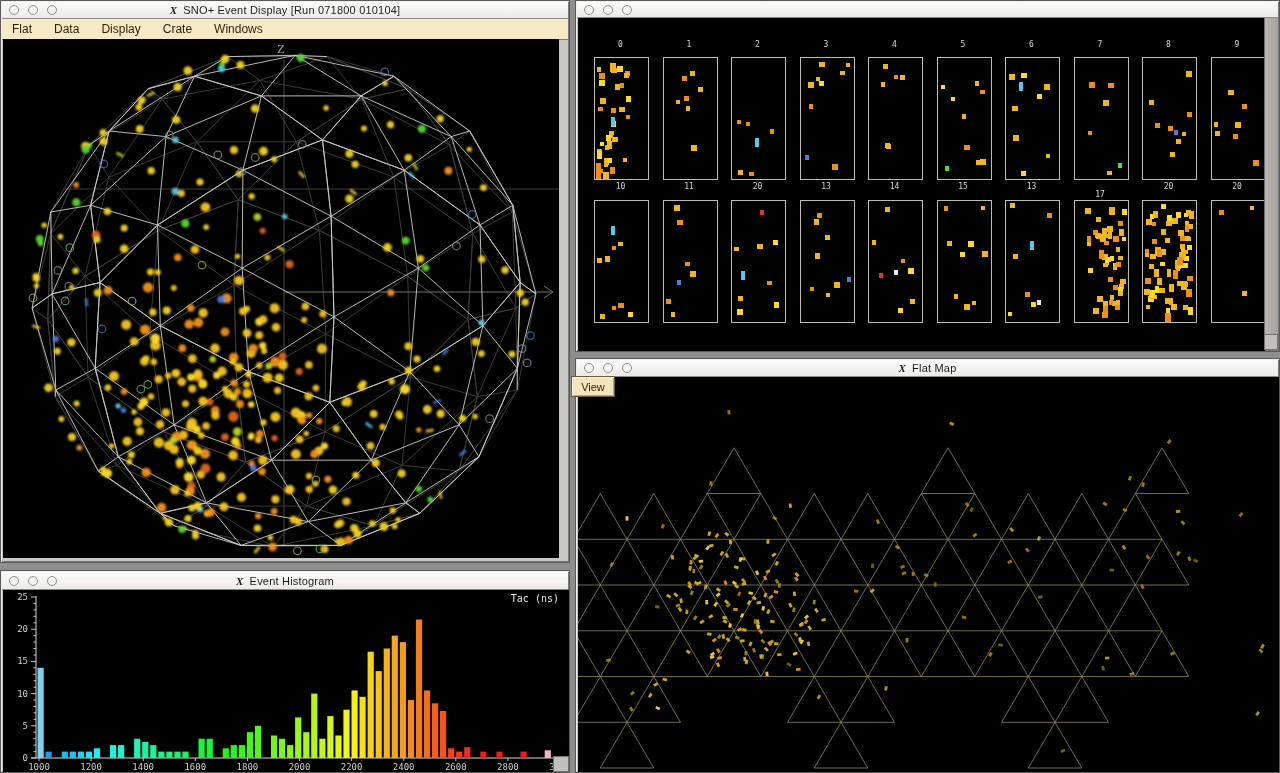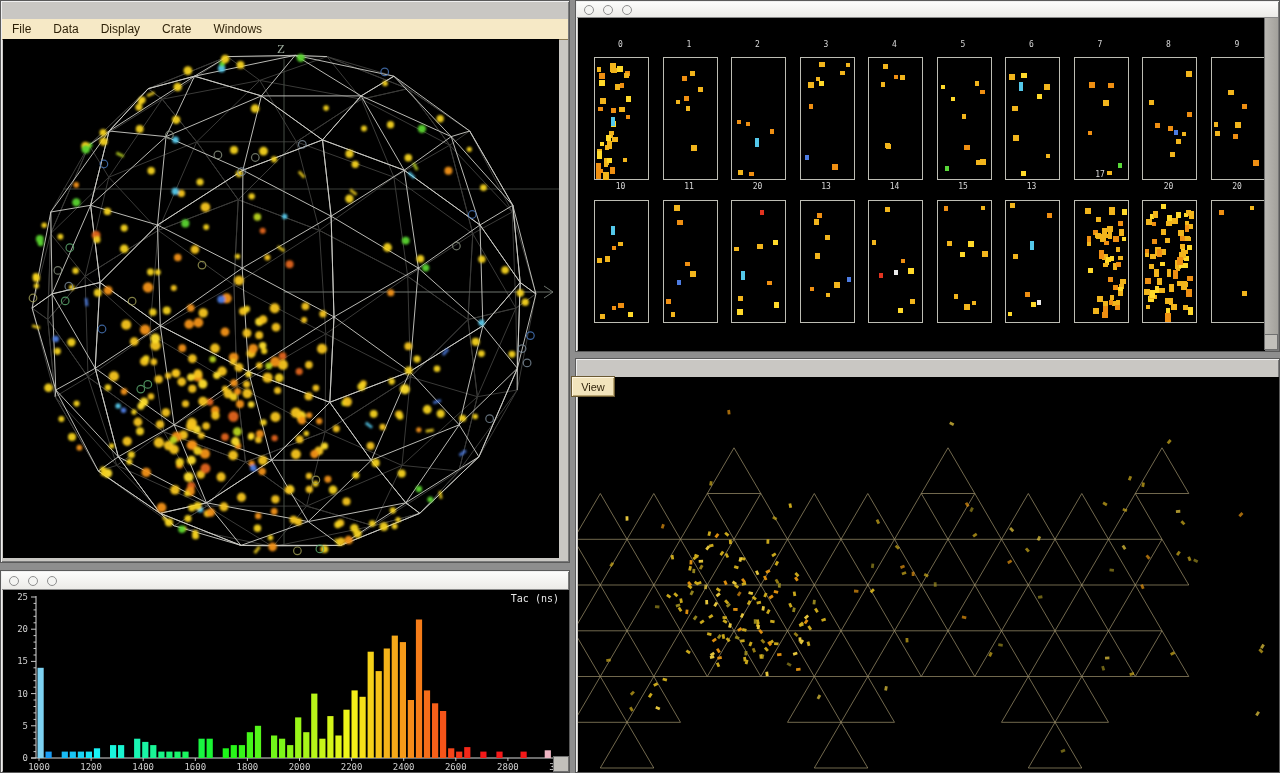--- a/index.html
+++ b/index.html
@@ -33,22 +33,30 @@
   .cornerbox{position:absolute;background:#c2c0bb;border:1px solid #6f6f6f;box-sizing:border-box;}
   svg{display:block;}
   text{font-family:"DejaVu Sans Mono",monospace;}
 </style>
 </head>
 <body>
 
 <div id="desktop">
 
   <section class="window" style="left:0;top:0;width:570px;height:563px;z-index:10">
+    <div class="titlebar" style="height:16px">
+      <div class="controls">
+        <span class="ctrl"></span>
+        <span class="ctrl"></span>
+        <span class="ctrl"></span>
+      </div>
+      <div class="title"><span class="xlogo">X</span><span>SNO+ Event Display [Run 071800 010104]</span></div>
+    </div>
     <nav class="menubar">
-      <span class="menu-item">File</span>
+      <span class="menu-item">Flat</span>
       <span class="menu-item">Data</span>
       <span class="menu-item">Display</span>
       <span class="menu-item">Crate</span>
       <span class="menu-item">Windows</span>
     </nav>
     <div class="canvas" id="sphere-canvas" style="left:2px;top:38px;width:556px;height:519px">
       <svg id="sphere-svg" width="556" height="519">
           <path d="M145.2 49.7L224.3 17.6M224.3 17.6L324.0 17.6M324.0 17.6L390.9 37.2M324.0 17.6L404.9 49.7M390.9 37.2L404.9 49.7M145.2 49.7L224.3 17.6M145.2 49.7L159.2 60.2M224.3 17.6L159.2 60.2M159.2 60.2L256.8 41.4M159.2 60.2L193.7 102.8M256.8 41.4L193.7 102.8M193.7 102.8L293.4 102.8M193.7 102.8L235.2 160.7M293.4 102.8L235.2 160.7M224.3 17.6L324.0 17.6M224.3 17.6L256.8 41.4M324.0 17.6L256.8 41.4M256.8 41.4L358.5 60.2M256.8 41.4L293.4 102.8M358.5 60.2L293.4 102.8M324.0 17.6L404.9 49.7M324.0 17.6L358.5 60.2M404.9 49.7L358.5 60.2M145.2 49.7L159.2 60.2M145.2 49.7L86.1 106.2M159.2 60.2L86.1 106.2M86.1 106.2L105.8 138.2M86.1 106.2L47.6 194.7M105.8 138.2L47.6 194.7M47.6 194.7L82.1 237.3M47.6 194.7L44.8 280.5M82.1 237.3L44.8 280.5M159.2 60.2L193.7 102.8M159.2 60.2L105.8 138.2M193.7 102.8L105.8 138.2M105.8 138.2L155.2 191.4M105.8 138.2L82.1 237.3M155.2 191.4L82.1 237.3M193.7 102.8L235.2 160.7M193.7 102.8L155.2 191.4M235.2 160.7L155.2 191.4M145.2 49.7L86.1 106.2M86.1 106.2L47.6 194.7M86.1 106.2L47.8 173.0M47.6 194.7L47.8 173.0M47.6 194.7L44.8 280.5M47.6 194.7L29.1 269.1M44.8 280.5L29.1 269.1M404.9 49.7L390.9 37.2M404.9 49.7L466.7 92.0M52.2 357.7L95.3 432.0M29.1 269.1L44.8 280.5M29.1 269.1L52.2 357.7M44.8 280.5L52.2 357.7M44.8 280.5L82.1 237.3M44.8 280.5L85.0 338.0M82.1 237.3L85.0 338.0M85.0 338.0L146.6 294.9M85.0 338.0L160.8 392.8M146.6 294.9L160.8 392.8M160.8 392.8L233.9 346.8M160.8 392.8L242.5 423.1M233.9 346.8L242.5 423.1M82.1 237.3L155.2 191.4M82.1 237.3L146.6 294.9M155.2 191.4L146.6 294.9M146.6 294.9L231.0 246.1M146.6 294.9L233.9 346.8M231.0 246.1L233.9 346.8M155.2 191.4L235.2 160.7M155.2 191.4L231.0 246.1M235.2 160.7L231.0 246.1M235.2 160.7L293.4 102.8M235.2 160.7L316.4 191.4M293.4 102.8L316.4 191.4M316.4 191.4L390.9 138.2M316.4 191.4L404.7 237.3M390.9 138.2L404.7 237.3M404.7 237.3L469.8 194.7M404.7 237.3L465.0 280.5M469.8 194.7L465.0 280.5M293.4 102.8L358.5 60.2M293.4 102.8L390.9 138.2M358.5 60.2L390.9 138.2M390.9 138.2L446.7 106.2M390.9 138.2L469.8 194.7M446.7 106.2L469.8 194.7M358.5 60.2L404.9 49.7M358.5 60.2L446.7 106.2M404.9 49.7L446.7 106.2M416.8 474.3L370.5 486.8M337.7 506.4L370.5 486.8M370.5 486.8L269.8 507.7M370.5 486.8L303.6 467.1M269.8 507.7L303.6 467.1M303.6 467.1L203.9 467.1M303.6 467.1L242.5 423.1M203.9 467.1L242.5 423.1M337.7 506.4L269.8 507.7M238.0 506.4L269.8 507.7M269.8 507.7L171.1 486.8M269.8 507.7L203.9 467.1M171.1 486.8L203.9 467.1M416.8 474.3L370.5 486.8M416.8 474.3L455.9 432.0M370.5 486.8L455.9 432.0M455.9 432.0L399.0 426.4M455.9 432.0L474.4 357.7M399.0 426.4L474.4 357.7M474.4 357.7L407.5 338.0M474.4 357.7L465.0 280.5M407.5 338.0L465.0 280.5M370.5 486.8L303.6 467.1M370.5 486.8L399.0 426.4M303.6 467.1L399.0 426.4M399.0 426.4L322.1 392.8M399.0 426.4L407.5 338.0M322.1 392.8L407.5 338.0M303.6 467.1L242.5 423.1M303.6 467.1L322.1 392.8M242.5 423.1L322.1 392.8M416.8 474.3L455.9 432.0M455.9 432.0L475.9 417.8M475.9 417.8L514.2 351.0M455.9 432.0L474.4 357.7M455.9 432.0L514.2 351.0M474.4 357.7L514.2 351.0M514.2 351.0L512.9 269.1M514.2 351.0L532.9 254.9M512.9 269.1L532.9 254.9M474.4 357.7L465.0 280.5M474.4 357.7L512.9 269.1M465.0 280.5L512.9 269.1M242.5 423.1L203.9 467.1M242.5 423.1L160.8 392.8M203.9 467.1L160.8 392.8M160.8 392.8L113.8 426.4M160.8 392.8L85.0 338.0M113.8 426.4L85.0 338.0M85.0 338.0L52.2 357.7M85.0 338.0L44.8 280.5M52.2 357.7L44.8 280.5M203.9 467.1L171.1 486.8M203.9 467.1L113.8 426.4M171.1 486.8L113.8 426.4M113.8 426.4L95.3 432.0M113.8 426.4L52.2 357.7M95.3 432.0L52.2 357.7M171.1 486.8L95.3 432.0M465.0 280.5L407.5 338.0M465.0 280.5L404.7 237.3M407.5 338.0L404.7 237.3M404.7 237.3L322.8 294.9M404.7 237.3L316.4 191.4M322.8 294.9L316.4 191.4M316.4 191.4L231.0 246.1M316.4 191.4L235.2 160.7M231.0 246.1L235.2 160.7M407.5 338.0L322.1 392.8M407.5 338.0L322.8 294.9M322.1 392.8L322.8 294.9M322.8 294.9L233.9 346.8M322.8 294.9L231.0 246.1M233.9 346.8L231.0 246.1M322.1 392.8L242.5 423.1M322.1 392.8L233.9 346.8M242.5 423.1L233.9 346.8M509.8 166.3L509.2 173.0M509.2 173.0L466.7 92.0M466.7 92.0L446.7 106.2M466.7 92.0L404.9 49.7M446.7 106.2L404.9 49.7M532.9 254.9L512.9 269.1M532.9 254.9L509.2 173.0M512.9 269.1L509.2 173.0M509.2 173.0L469.8 194.7M509.2 173.0L446.7 106.2M469.8 194.7L446.7 106.2M512.9 269.1L465.0 280.5M512.9 269.1L469.8 194.7M465.0 280.5L469.8 194.7" stroke="#3a3a38" stroke-width="1" fill="none"></path>
           <path d="M281 20L281 505" stroke="#454c45" stroke-width="1" fill="none"></path>
           <path d="M60 150L556 150" stroke="#3a3f3a" stroke-width="1" fill="none"></path>
@@ -430,20 +438,21 @@
     </div>
   </section>
 
   <section class="window" style="left:0;top:570px;width:570px;height:203px;z-index:10">
     <div class="titlebar" style="height:17px">
       <div class="controls">
         <span class="ctrl"></span>
         <span class="ctrl"></span>
         <span class="ctrl"></span>
       </div>
+      <div class="title"><span class="xlogo">X</span><span>Event Histogram</span></div>
     </div>
     <div class="canvas" style="left:2px;top:19px;width:566px;height:182px">
       <svg id="hist-svg" width="566" height="182">
           <path d="M33 6L33 168M28 168L558 168" stroke="#d8d8d8" stroke-width="1" fill="none"></path>
           <path d="M28 168.0L33 168.0M30.5 161.6L33 161.6M30.5 155.1L33 155.1M30.5 148.7L33 148.7M30.5 142.2L33 142.2M28 135.8L33 135.8M30.5 129.4L33 129.4M30.5 122.9L33 122.9M30.5 116.5L33 116.5M30.5 110.0L33 110.0M28 103.6L33 103.6M30.5 97.2L33 97.2M30.5 90.7L33 90.7M30.5 84.3L33 84.3M30.5 77.8L33 77.8M28 71.4L33 71.4M30.5 65.0L33 65.0M30.5 58.5L33 58.5M30.5 52.1L33 52.1M30.5 45.6L33 45.6M28 39.2L33 39.2M30.5 32.8L33 32.8M30.5 26.3L33 26.3M30.5 19.9L33 19.9M30.5 13.4L33 13.4M28 7.0L33 7.0M36.0 168L36.0 171M88.1 168L88.1 171M140.2 168L140.2 171M192.3 168L192.3 171M244.4 168L244.4 171M296.5 168L296.5 171M348.6 168L348.6 171M400.7 168L400.7 171M452.8 168L452.8 171M504.9 168L504.9 171M557.0 168L557.0 171" stroke="#c8c8c8" stroke-width="1" fill="none"></path>
           <text x="25" y="171" text-anchor="end" fill="#cfcfcf" font-size="9">0</text>
           <text x="25" y="138.8" text-anchor="end" fill="#cfcfcf" font-size="9">5</text>
           <text x="25" y="106.6" text-anchor="end" fill="#cfcfcf" font-size="9">10</text>
           <text x="25" y="74.39999999999999" text-anchor="end" fill="#cfcfcf" font-size="9">15</text>
           <text x="25" y="42.19999999999999" text-anchor="end" fill="#cfcfcf" font-size="9">20</text>
@@ -733,21 +742,21 @@
         <div class="crate-box" style="left: 427px; top: 182px; width: 53px; height: 121px;">
           <div class="cdot" style="left: 2.20023px; top: 110.834px; width: 4.11338px; height: 4.11338px; background: rgb(255, 217, 42);"></div>
           <div class="cdot" style="left: 19.1727px; top: 90.6706px; width: 4.93322px; height: 4.93322px; background: rgb(239, 143, 18);"></div>
           <div class="cdot" style="left: 40.8794px; top: 11.9882px; width: 4.80726px; height: 4.80726px; background: rgb(239, 143, 18);"></div>
           <div class="cdot" style="left: 7.25269px; top: 53.2906px; width: 4.33929px; height: 4.33929px; background: rgb(242, 181, 28);"></div>
           <div class="cdot" style="left: 25.1966px; top: 101.394px; width: 4.95704px; height: 4.95704px; background: rgb(255, 217, 42);"></div>
           <div class="cdot" style="left: 4.4286px; top: 2.22573px; width: 4.41263px; height: 4.41263px; background: rgb(242, 181, 28);"></div>
           <div class="cdot" style="left: 30.9384px; top: 99.2174px; width: 4px; height: 5px; background: rgb(234, 234, 234);"></div>
           <div class="cdot" style="left: 23.6687px; top: 39.5773px; width: 4px; height: 9px; background: rgb(84, 200, 234);"></div>
         </div>
-        <div class="crate-num" style="left: 495.5px; top: 152px; width: 53px;">17</div>
+        <div class="crate-num" style="left: 495.5px; top: 172px; width: 53px;">17</div>
         <div class="crate-box" style="left: 495.5px; top: 182px; width: 53px; height: 121px;">
           <div class="cdot" style="left: 13.2403px; top: 66.8745px; width: 5.35899px; height: 5.35899px; background: rgb(255, 217, 42);"></div>
           <div class="cdot" style="left: 18.6407px; top: 107.071px; width: 5.61001px; height: 5.61001px; background: rgb(242, 181, 28);"></div>
           <div class="cdot" style="left: 30.2548px; top: 59.2574px; width: 4.31915px; height: 4.31915px; background: rgb(255, 217, 42);"></div>
           <div class="cdot" style="left: 10.5135px; top: 7.20436px; width: 5.72654px; height: 5.72654px; background: rgb(242, 181, 28);"></div>
           <div class="cdot" style="left: 18.7663px; top: 29.4142px; width: 5.01506px; height: 5.01506px; background: rgb(239, 143, 18);"></div>
           <div class="cdot" style="left: 28.994px; top: 32.6253px; width: 4.59329px; height: 4.59329px; background: rgb(242, 181, 28);"></div>
           <div class="cdot" style="left: 27.3223px; top: 26.5993px; width: 5.05942px; height: 8.05942px; background: rgb(242, 181, 28);"></div>
           <div class="cdot" style="left: 44.9532px; top: 27.8441px; width: 4.0489px; height: 7.0489px; background: rgb(242, 181, 28);"></div>
           <div class="cdot" style="left: 38.4933px; top: 83.6342px; width: 5.3808px; height: 5.3808px; background: rgb(239, 143, 18);"></div>
@@ -869,20 +878,28 @@
           <div class="cdot" style="left: 38.5756px; top: 5.23518px; width: 4.19412px; height: 4.19412px; background: rgb(242, 181, 28);"></div>
           <div class="cdot" style="left: 7.79951px; top: 8.95351px; width: 5.08533px; height: 5.08533px; background: rgb(239, 143, 18);"></div>
           <div class="cdot" style="left: 30.9386px; top: 90.2357px; width: 4.87097px; height: 4.87097px; background: rgb(242, 181, 28);"></div>
         </div>
       </div>
     <div class="scrollstrip" style="right:1px;top:17px;width:13px;height:317px"></div>
     <div class="cornerbox" style="right:1px;bottom:1px;width:14px;height:16px"></div>
   </section>
 
   <section class="window" style="left:575px;top:358px;width:705px;height:415px;z-index:10">
+    <div class="titlebar" style="height:16px">
+      <div class="controls">
+        <span class="ctrl"></span>
+        <span class="ctrl"></span>
+        <span class="ctrl"></span>
+      </div>
+      <div class="title"><span class="xlogo">X</span><span>Flat Map</span></div>
+    </div>
     <div class="canvas" style="left:2px;top:18px;width:701px;height:395px">
       <svg id="flat-svg" width="701" height="395">
           <path d="M156.0 70.8L182.8 116.5L129.3 116.5ZM370.0 70.8L396.8 116.5L343.3 116.5ZM584.0 70.8L610.8 116.5L557.3 116.5ZM-31.3 116.5L-4.5 162.3L-58.0 162.3ZM22.3 116.5L49.0 162.3L-4.5 162.3ZM75.8 116.5L102.5 162.3L49.0 162.3ZM129.3 116.5L156.0 162.3L102.5 162.3ZM182.8 116.5L209.5 162.3L156.0 162.3ZM236.3 116.5L263.0 162.3L209.5 162.3ZM289.8 116.5L316.5 162.3L263.0 162.3ZM343.3 116.5L370.0 162.3L316.5 162.3ZM396.8 116.5L423.5 162.3L370.0 162.3ZM450.3 116.5L477.0 162.3L423.5 162.3ZM503.8 116.5L530.5 162.3L477.0 162.3ZM557.3 116.5L584.0 162.3L530.5 162.3ZM-4.5 162.3L22.3 208.0L-31.3 208.0ZM49.0 162.3L75.8 208.0L22.3 208.0ZM102.5 162.3L129.3 208.0L75.8 208.0ZM156.0 162.3L182.8 208.0L129.3 208.0ZM209.5 162.3L236.3 208.0L182.8 208.0ZM263.0 162.3L289.8 208.0L236.3 208.0ZM316.5 162.3L343.3 208.0L289.8 208.0ZM370.0 162.3L396.8 208.0L343.3 208.0ZM423.5 162.3L450.3 208.0L396.8 208.0ZM477.0 162.3L503.8 208.0L450.3 208.0ZM530.5 162.3L557.3 208.0L503.8 208.0ZM584.0 162.3L610.8 208.0L557.3 208.0ZM-31.3 208.0L-4.5 253.8L-58.0 253.8ZM22.3 208.0L49.0 253.8L-4.5 253.8ZM75.8 208.0L102.5 253.8L49.0 253.8ZM129.3 208.0L156.0 253.8L102.5 253.8ZM182.8 208.0L209.5 253.8L156.0 253.8ZM236.3 208.0L263.0 253.8L209.5 253.8ZM289.8 208.0L316.5 253.8L263.0 253.8ZM343.3 208.0L370.0 253.8L316.5 253.8ZM396.8 208.0L423.5 253.8L370.0 253.8ZM450.3 208.0L477.0 253.8L423.5 253.8ZM503.8 208.0L530.5 253.8L477.0 253.8ZM557.3 208.0L584.0 253.8L530.5 253.8ZM-4.5 253.8L22.3 299.5L-31.3 299.5ZM49.0 253.8L75.8 299.5L22.3 299.5ZM102.5 253.8L129.3 299.5L75.8 299.5ZM156.0 253.8L182.8 299.5L129.3 299.5ZM209.5 253.8L236.3 299.5L182.8 299.5ZM263.0 253.8L289.8 299.5L236.3 299.5ZM316.5 253.8L343.3 299.5L289.8 299.5ZM370.0 253.8L396.8 299.5L343.3 299.5ZM423.5 253.8L450.3 299.5L396.8 299.5ZM477.0 253.8L503.8 299.5L450.3 299.5ZM530.5 253.8L557.3 299.5L503.8 299.5ZM584.0 253.8L610.8 299.5L557.3 299.5ZM22.3 299.5L49.0 345.3L-4.5 345.3ZM75.8 299.5L102.5 345.3L49.0 345.3ZM236.3 299.5L263.0 345.3L209.5 345.3ZM289.8 299.5L316.5 345.3L263.0 345.3ZM450.3 299.5L477.0 345.3L423.5 345.3ZM503.8 299.5L530.5 345.3L477.0 345.3ZM49.0 345.3L75.8 391.0L22.3 391.0ZM263.0 345.3L289.8 391.0L236.3 391.0ZM477.0 345.3L503.8 391.0L450.3 391.0Z" stroke="#a79a72" stroke-width="0.8" fill="none" stroke-opacity="0.85"></path>
           <rect x="193.7" y="176.4" width="4.4" height="2.8" fill="#d4b01c" fill-opacity="0.95" transform="rotate(148 195.9 177.8)"></rect>
           <rect x="149.8" y="247.1" width="4.4" height="2.8" fill="#f0d040" fill-opacity="0.95" transform="rotate(105 152.0 248.5)"></rect>
           <rect x="129.1" y="255.7" width="4.4" height="2.8" fill="#d4b01c" fill-opacity="0.95" transform="rotate(13 131.3 257.1)"></rect>
           <rect x="95.6" y="216.3" width="4.4" height="2.8" fill="#d4b01c" fill-opacity="0.95" transform="rotate(44 97.8 217.7)"></rect>
           <rect x="165.7" y="274.8" width="4.4" height="2.8" fill="#9a8a20" fill-opacity="0.95" transform="rotate(93 167.9 276.2)"></rect>
           <rect x="109.4" y="205.3" width="4.4" height="2.8" fill="#e8960f" fill-opacity="0.95" transform="rotate(49 111.6 206.7)"></rect>
           <rect x="116.3" y="177.3" width="4.4" height="2.8" fill="#d4b01c" fill-opacity="0.95" transform="rotate(20 118.5 178.7)"></rect>

